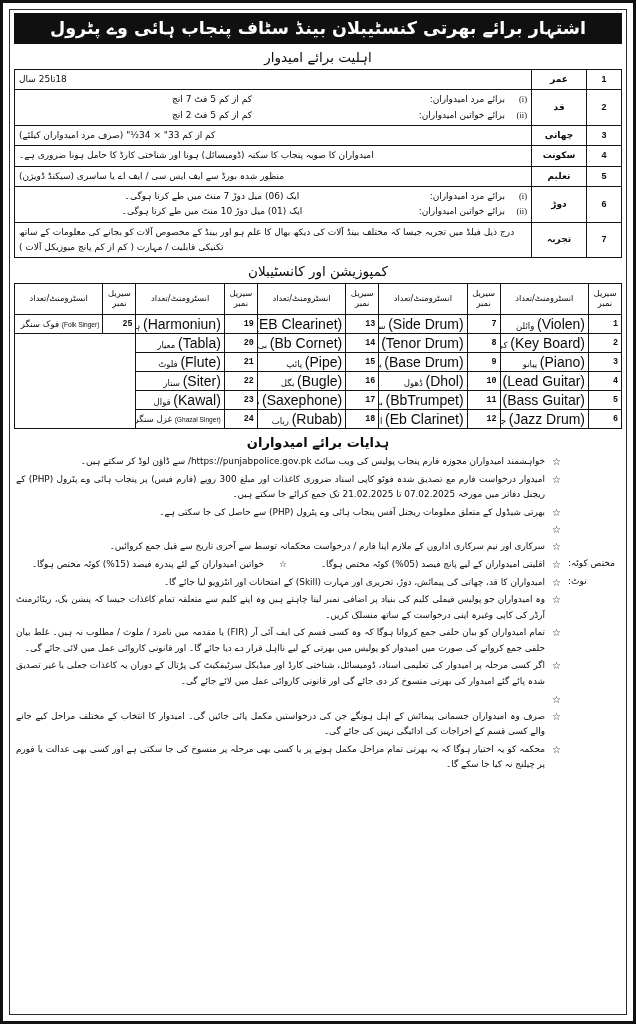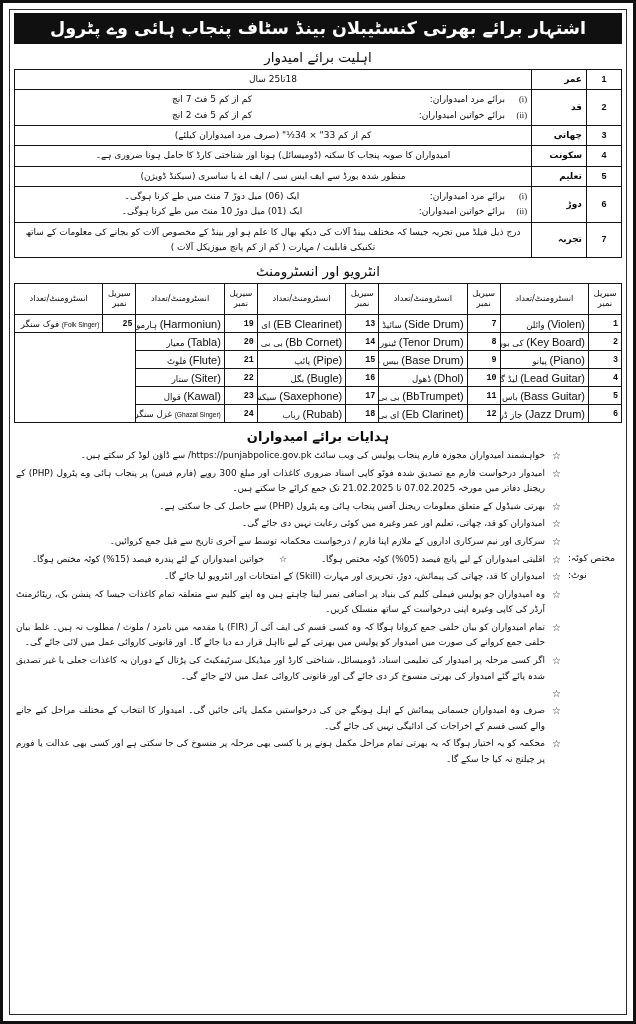--- a/index.html
+++ b/index.html
@@ -91,25 +91,26 @@
   }
   .col-sr {
     width: 26px;
     text-align: center;
     font-weight: bold;
     font-size: 11px;
     font-family: "Liberation Sans", sans-serif;
   }
   .col-lbl {
     width: 46px;
+    text-align: center;
     font-size: 9.5px;
     font-weight: bold;
   }
   .col-val { text-align: right; }
-  .val-center { text-align: center; }
+  .val-center { text-align: left; }
   .subrow {
     display: flex;
     direction: rtl;
     align-items: baseline;
     gap: 6px;
   }
   .rn { width: 16px; flex: none; font-family: "Liberation Serif", serif; font-size: 8.5px; }
   .sub-lbl { width: 132px; flex: none; }
   .sub-val { flex: 1; text-align: center; padding-left: 38px; }
 
@@ -139,21 +140,21 @@
     font-weight: bold;
     font-size: 10px;
     font-family: Liberation Mono, monospace;
   }
   .td-nm {
     text-align: right;
     direction: rtl;
     white-space: nowrap;
     overflow: hidden;
   }
-  .td-nm .en { font-family: "Liberation Sans", sans-serif; font-size: 11px; direction: ltr; unicode-bidi: embed; }
+  .td-nm .en { font-family: "Liberation Sans", sans-serif; font-size: 14px; direction: ltr; unicode-bidi: embed; }
   .td-nm .ur { font-size: 8.6px; }
   .td-nm.small .en { font-size: 6.6px; }
   .blank { border: none !important; background: #fff; }
 
   
   .instr-title {
     text-align: center;
     font-family: "DejaVu Sans", "Liberation Sans", sans-serif;
     font-weight: bold;
     font-size: 13px;
@@ -276,21 +277,21 @@
 
         <tr>
           <td class="col-sr">7</td>
           <td class="col-lbl">تجربہ</td>
           <td class="col-val val-center">درج ذیل فیلڈ میں تجربہ جیسا کہ مختلف بینڈ آلات کی دیکھ بھال کا علم ہو اور بینڈ کے مخصوص آلات کو بجانے کی معلومات کے ساتھ تکنیکی قابلیت / مہارت ( کم از کم پانچ میوزیکل آلات )</td>
         </tr>
 
       </tbody>
     </table>
 
-    <div class="section-title">انٹرویو اور انسٹرومنٹ</div>
+    <div class="section-title">کمپوزیشن اور کانسٹیبلان</div>
     <table class="instr">
       <thead>
         <tr>
           <th class="th-sr">سیریل نمبر</th>
           <th>انسٹرومنٹ/تعداد</th>
           <th class="th-sr">سیریل نمبر</th>
           <th>انسٹرومنٹ/تعداد</th>
           <th class="th-sr">سیریل نمبر</th>
           <th>انسٹرومنٹ/تعداد</th>
           <th class="th-sr">سیریل نمبر</th>
@@ -392,21 +393,20 @@
 
       <div class="note">
         <div class="side"></div>
         <div class="star">☆</div>
         <div class="body">بھرتی شیڈول کے متعلق معلومات ریجنل آفس پنجاب ہائی وے پٹرول (PHP) سے حاصل کی جا سکتی ہے۔</div>
       </div>
 
       <div class="note">
         <div class="side"></div>
         <div class="star">☆</div>
-        <div class="body">امیدواران کو قد، چھاتی، تعلیم اور عمر وغیرہ میں کوئی رعایت نہیں دی جائے گی۔</div>
       </div>
 
       <div class="note">
         <div class="side"></div>
         <div class="star">☆</div>
         <div class="body">سرکاری اور نیم سرکاری اداروں کے ملازم اپنا فارم / درخواست محکمانہ توسط سے آخری تاریخ سے قبل جمع کروائیں۔</div>
       </div>
 
       <div class="note two-col">
         <div class="side">مختص کوٹہ:</div>

